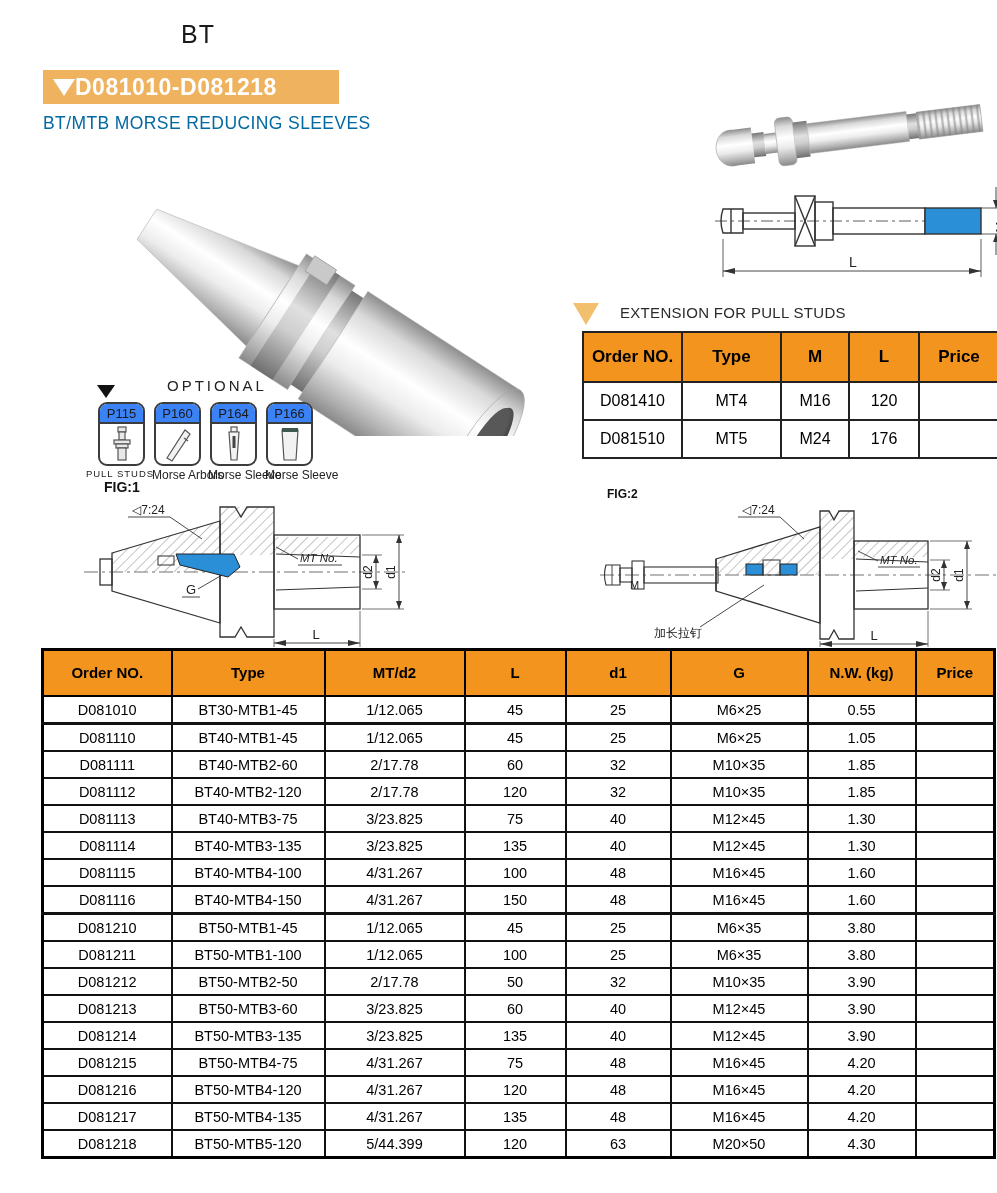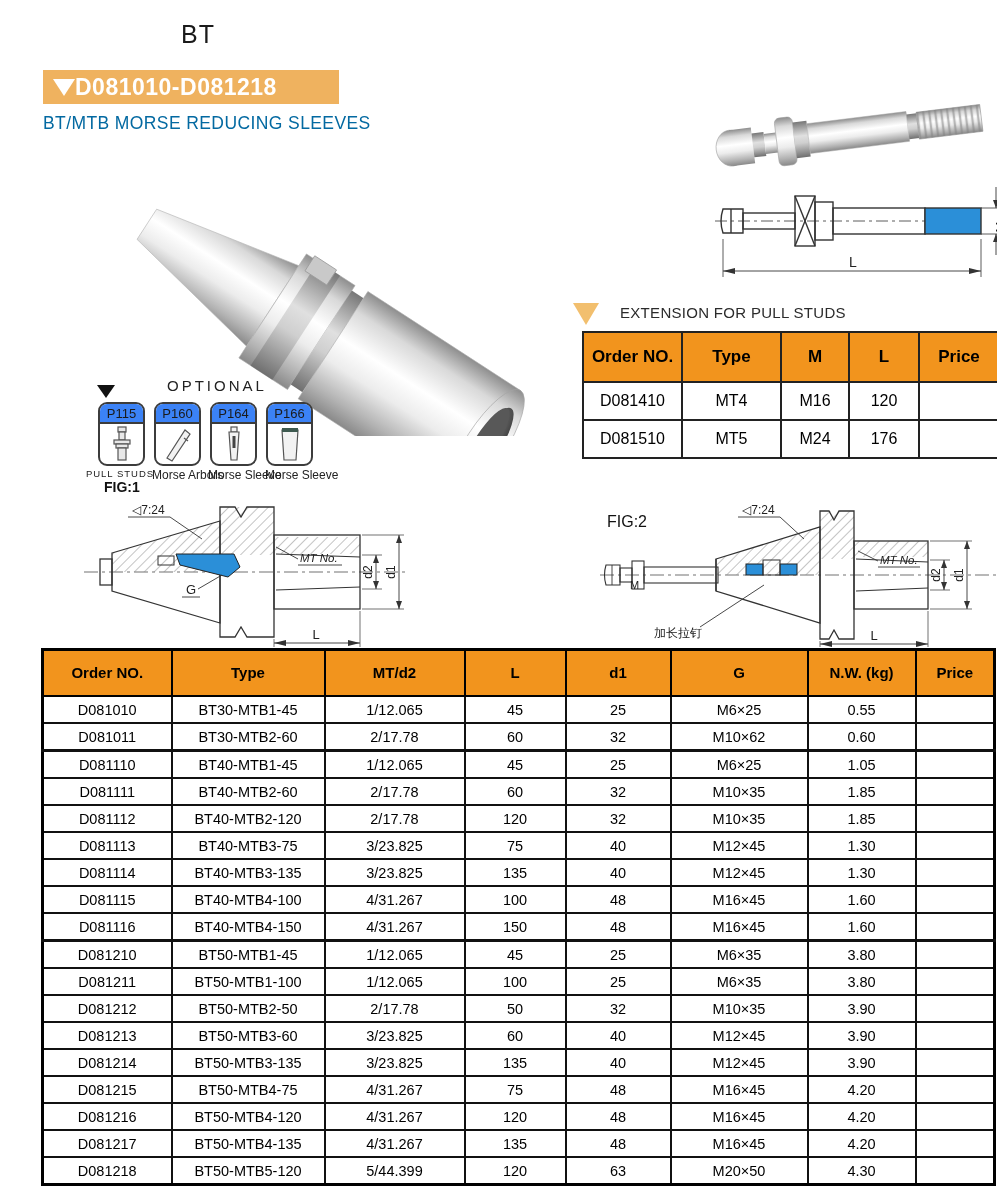--- a/index.html
+++ b/index.html
@@ -33,21 +33,21 @@
   .fig1{position:absolute;left:86px;top:479px;font-weight:bold;font-size:14px;color:#111;}
 
   
   .ext-tri{position:absolute;left:555px;top:303px;width:0;height:0;border-left:13px solid transparent;
            border-right:13px solid transparent;border-top:22px solid #f2bf6e;}
   .ext-title{position:absolute;left:602px;top:304px;font-size:15px;color:#2b2b2b;letter-spacing:.3px;}
   table.ext{position:absolute;left:564px;top:331px;width:416px;border-collapse:collapse;table-layout:fixed;}
   table.ext th{background:#f2941d;border:2px solid #222;font-size:17px;font-weight:bold;height:48px;
                color:#000;padding:0;}
   table.ext td{border:2px solid #222;font-size:16px;height:36px;text-align:center;color:#000;padding:0;}
-  .fig2{position:absolute;left:589px;top:513px;font-weight:normal;font-size:16px;color:#111;}
+  .fig2{position:absolute;left:589px;top:487px;font-weight:bold;font-size:12px;color:#111;}
 
   
   .photo-main{position:absolute;left:105px;top:148px;}
   .photo-stud{position:absolute;left:688px;top:82px;}
   .draw-stud{position:absolute;left:695px;top:183px;}
   .draw-fig1{position:absolute;left:52px;top:497px;}
   .draw-fig2{position:absolute;left:578px;top:497px;}
   svg text{font-family:"Liberation Sans",sans-serif;fill:#222;}
 
   
@@ -381,30 +381,20 @@
         <tr>
           <td>D081010</td>
           <td>BT30-MTB1-45</td>
           <td>1/12.065</td>
           <td>45</td>
           <td>25</td>
           <td>M6×25</td>
           <td>0.55</td>
           <td></td>
         </tr>
-        <tr>
-          <td>D081011</td>
-          <td>BT30-MTB2-60</td>
-          <td>2/17.78</td>
-          <td>60</td>
-          <td>32</td>
-          <td>M10×62</td>
-          <td>0.60</td>
-          <td></td>
-        </tr>
         <tr class="group-top">
           <td>D081110</td>
           <td>BT40-MTB1-45</td>
           <td>1/12.065</td>
           <td>45</td>
           <td>25</td>
           <td>M6×25</td>
           <td>1.05</td>
           <td></td>
         </tr>

